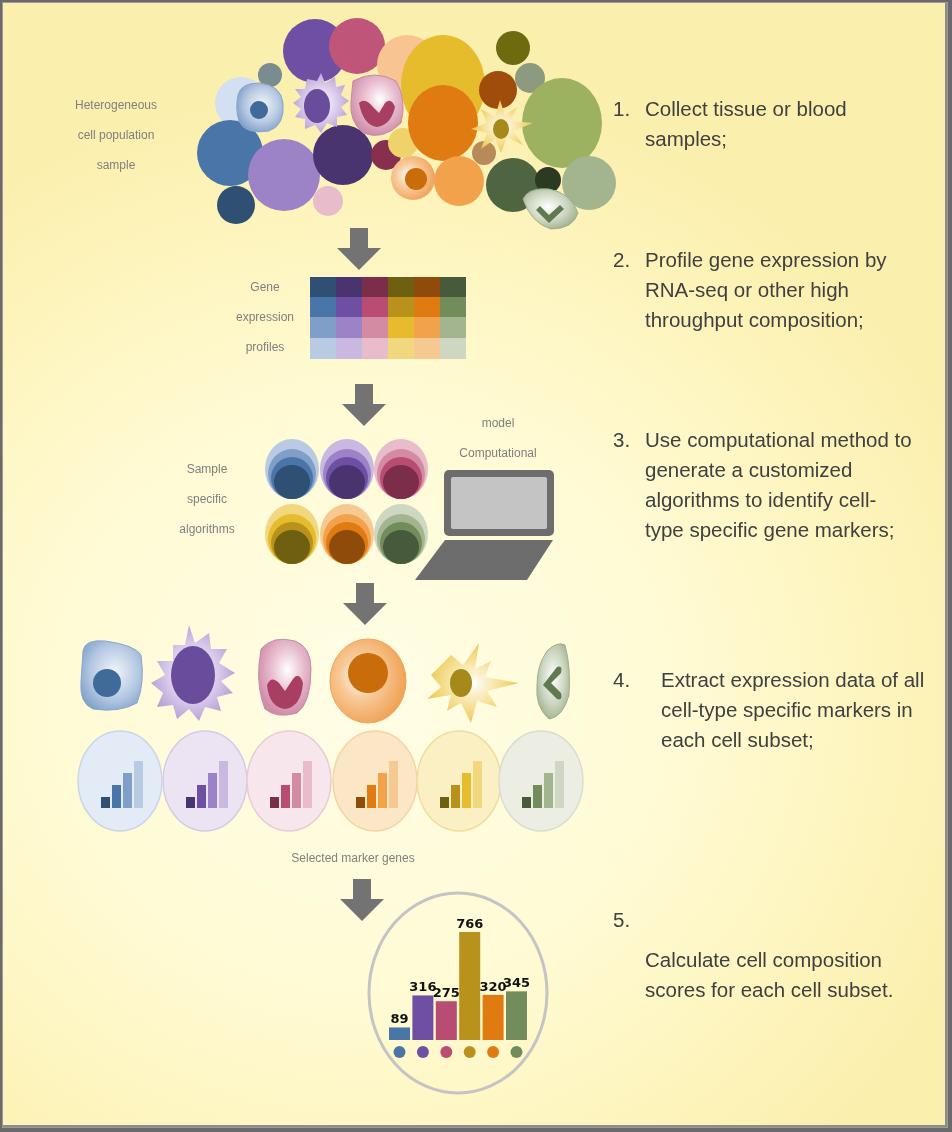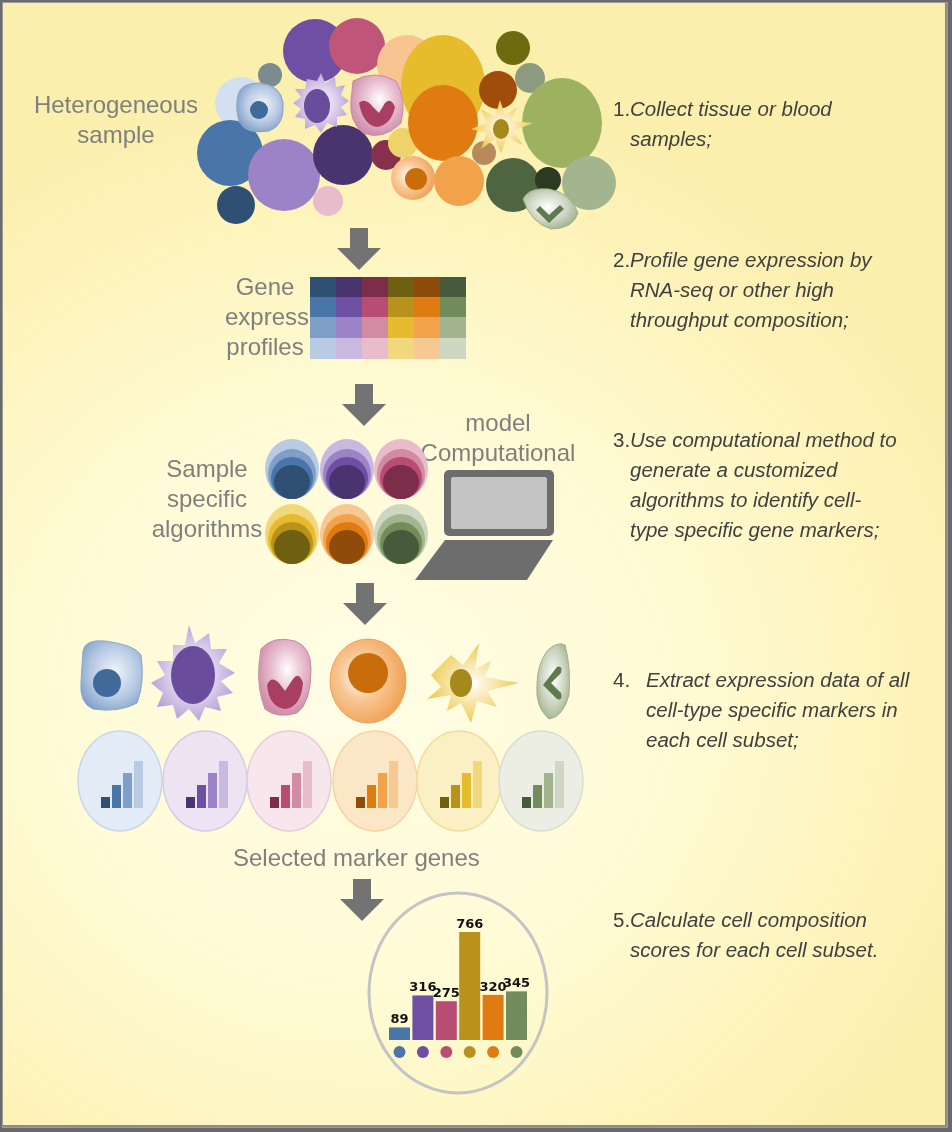--- a/index.html
+++ b/index.html
@@ -1,32 +1,33 @@
 <!DOCTYPE html>
 <html><head>
 <meta charset="utf-8">
 <style>
   html, body { margin:0; padding:0; }
   body { width:952px; height:1132px; position:relative; overflow:hidden; background:#6a6a6a; font-family:"Liberation Sans", sans-serif; }
   .frame { position:absolute; left:2px; top:2px; width:944px; height:1124px; border:1px solid #9a9a9a; box-shadow: inset -2px -2px 0 #8c8c8c;
     background: radial-gradient(ellipse 70% 55% at 38% 62%, #fffde6 0%, #fffbd6 45%, #fdf3b8 85%, #fbefae 100%); overflow:hidden; }
-  .lbl { position:absolute; color:#7f7f7f; font-size:24px; line-height:30px; text-align:center; white-space:nowrap; }
+  .lbl { position:absolute; color:#7f7f7f; font-size:12px; line-height:30px; text-align:center; white-space:nowrap; }
   .step { position:absolute; color:#404040; font-size:20.5px; line-height:30px; }
   .step .num { position:absolute; left:0; top:0; }
-  .step .txt { position:absolute; left:17px; top:0; width:290px;font-style:italic; }
+  .step .txt { position:absolute; left:32px; top:0; width:290px; }
   svg { position:absolute; overflow:visible; }
   .val { font-family:"DejaVu Sans", sans-serif; font-size:13px; font-weight:bold; fill:#111; }
 </style>
 </head>
 <body>
 
 <div class="frame">
 
   <div class="lbl" style="left:28px;top:87px;width:170px;">
     <div>Heterogeneous</div>
+    <div>cell population</div>
     <div>sample</div>
   </div>
   <div class="lbl" style="left:222px;top:269px;width:80px;">
     <div>Gene</div>
     <div>expression</div>
     <div>profiles</div>
   </div>
   <div class="lbl" style="left:415px;top:405px;width:160px;">
     <div>model</div>
     <div>Computational</div>
@@ -51,21 +52,21 @@
   <div class="step" style="left:610px;top:422px;">
     <span class="num">3.</span>
     <span class="txt" style="width:270px;">Use computational method to generate a customized algorithms to identify cell-type specific gene markers;</span>
   </div>
   <div class="step" style="left:610px;top:662px;">
     <span class="num">4.</span>
     <span class="txt" style="width:285px;margin-left:16px;">Extract expression data of all cell-type specific markers in each cell subset;</span>
   </div>
   <div class="step" style="left:610px;top:902px;">
     <span class="num">5.</span>
-    <span class="txt" style="width:290px;">Calculate cell composition scores for each cell subset.</span>
+    <span class="txt" style="width:290px;margin-top:40px;">Calculate cell composition scores for each cell subset.</span>
   </div>
 
   <svg style="left:334px;top:225px;" width="44" height="42" viewBox="0 0 44 42">
       <path d="M13 0h18v20h13L22 42 0 20h13z" fill="#737373"></path>
     </svg>
   <svg style="left:339px;top:381px;" width="44" height="42" viewBox="0 0 44 42">
       <path d="M13 0h18v20h13L22 42 0 20h13z" fill="#737373"></path>
     </svg>
   <svg style="left:340px;top:580px;" width="44" height="42" viewBox="0 0 44 42">
       <path d="M13 0h18v20h13L22 42 0 20h13z" fill="#737373"></path>

